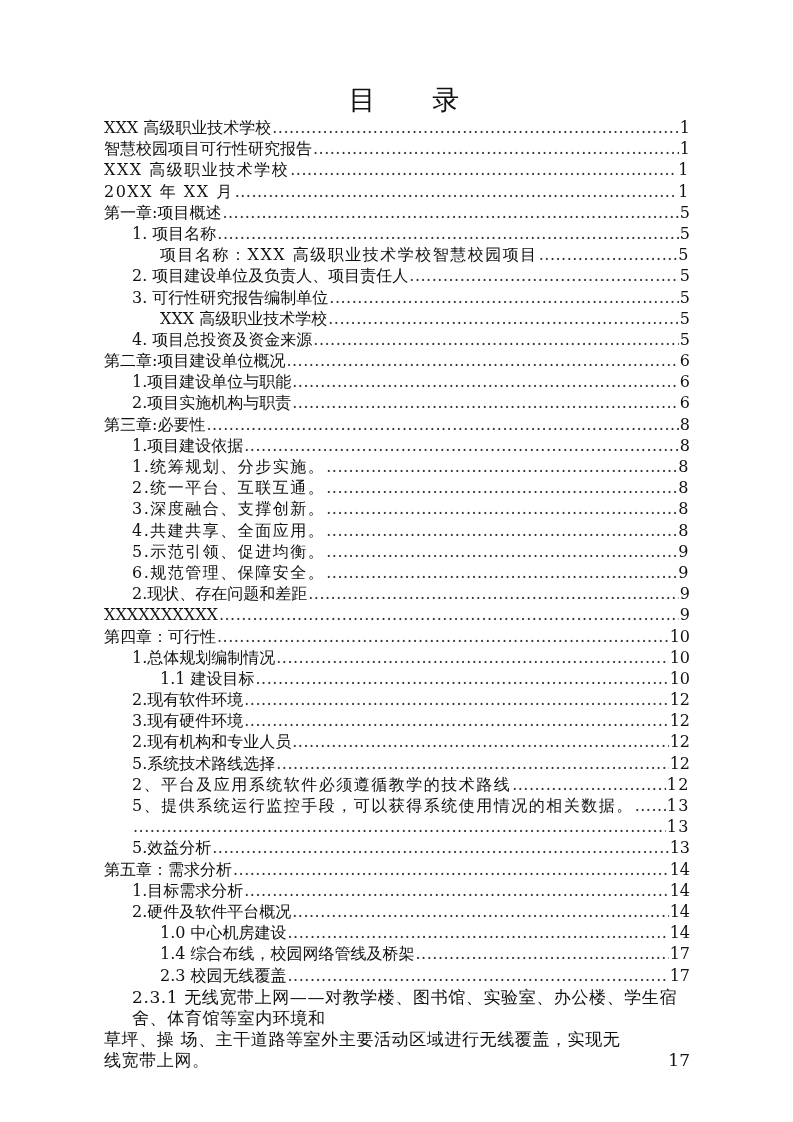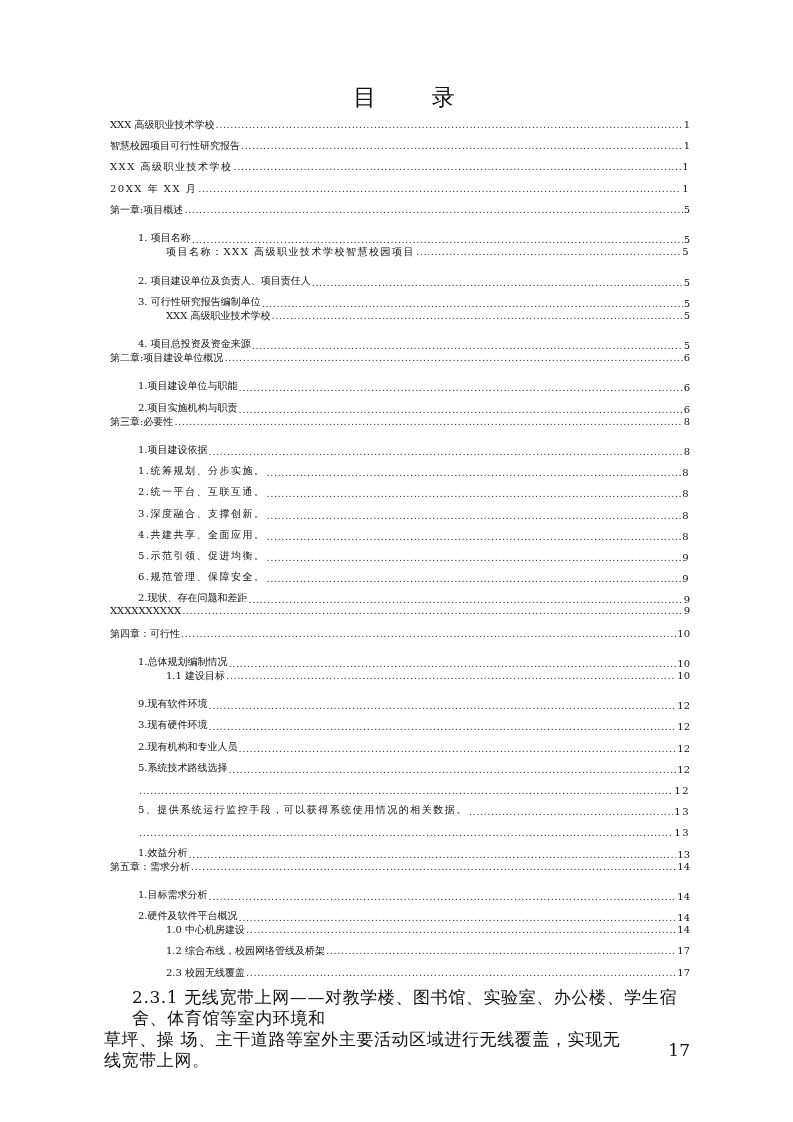--- a/index.html
+++ b/index.html
@@ -1,32 +1,32 @@
 <!DOCTYPE html>
 <html><head>
 <meta charset="utf-8">
 <style>
   html, body { margin: 0; padding: 0; background: #ffffff; }
   body { width: 793px; height: 1122px; position: relative; overflow: hidden;
          font-family: "DejaVu Serif", "Liberation Serif", serif; color: #111; }
   .page { position: absolute; left: 0; top: 0; width: 793px; height: 1122px; background: #fff; }
   .title { position: absolute; top: 82px; left: 0; width: 793px; text-align: center;
-           font-size: 23px; letter-spacing: 24px; padding-left: 39px; box-sizing: border-box; color: #111; }
+           font-size: 27px; letter-spacing: 24px; padding-left: 39px; box-sizing: border-box; color: #111; }
   .toc { position: absolute; top: 118px; left: 104px; width: 586px; }
-  .row { display: flex; align-items: baseline; height: 21.2px; font-size: 10px; white-space: nowrap; margin-left: 6px; }
+  .row { display: flex; align-items: baseline; height: 21.2px; font-size: 16px; white-space: nowrap; }
   .row .label { flex: 0 0 auto; }
   .row .dots { flex: 1 1 auto; overflow: hidden; margin: 0 1px; color: #333; letter-spacing: 0.5px; }
   .row .dots::before { content: "..................................................................................................................................................................................................................................................................................................."; }
   .row .page-num { flex: 0 0 auto; text-align: right; }
   .lvl0 { padding-left: 0; }
-  .lvl1 { padding-left: 28px; align-items: flex-end; }
+  .lvl1 { padding-left: 28px; }
   .lvl2 { padding-left: 56px; }
   .wide { letter-spacing: 1.5px; }
   .wrap-row { font-size: 17px; line-height: 21.2px; padding-left: 28px; }
-  .wrap-row .line2 { display: flex; align-items: center; padding-left: 0; margin-left: -28px; gap: 16px; }
+  .wrap-row .line2 { display: flex; align-items: flex-end; padding-left: 0; margin-left: -28px; gap: 16px; }
   .wrap-row .line1 { letter-spacing: 0.6px; }
 </style>
 </head>
 <body>
 
 <div class="page">
   <div class="title">目 录</div>
 
   <div class="toc" id="toc">
       <div class="row lvl0">
@@ -158,54 +158,55 @@
         <span class="label">1.总体规划编制情况</span>
         <span class="dots"></span>
         <span class="page-num">10</span>
       </div>
       <div class="row lvl2">
         <span class="label">1.1  建设目标</span>
         <span class="dots"></span>
         <span class="page-num">10</span>
       </div>
       <div class="row lvl1">
-        <span class="label">9.现有软件环境</span>
+        <span class="label">2.现有软件环境</span>
         <span class="dots"></span>
         <span class="page-num">12</span>
       </div>
       <div class="row lvl1">
         <span class="label">3.现有硬件环境</span>
         <span class="dots"></span>
         <span class="page-num">12</span>
       </div>
       <div class="row lvl1">
         <span class="label">2.现有机构和专业人员</span>
         <span class="dots"></span>
         <span class="page-num">12</span>
       </div>
       <div class="row lvl1">
         <span class="label">5.系统技术路线选择</span>
         <span class="dots"></span>
         <span class="page-num">12</span>
       </div>
       <div class="row lvl1 wide">
+        <span class="label">2、平台及应用系统软件必须遵循教学的技术路线</span>
         <span class="dots"></span>
         <span class="page-num">12</span>
       </div>
       <div class="row lvl1 wide">
         <span class="label">5、提供系统运行监控手段，可以获得系统使用情况的相关数据。</span>
         <span class="dots"></span>
         <span class="page-num">13</span>
       </div>
       <div class="row lvl1 wide">
         <span class="dots"></span>
         <span class="page-num">13</span>
       </div>
       <div class="row lvl1">
-        <span class="label">1.效益分析</span>
+        <span class="label">5.效益分析</span>
         <span class="dots"></span>
         <span class="page-num">13</span>
       </div>
       <div class="row lvl0">
         <span class="label">第五章：需求分析</span>
         <span class="dots"></span>
         <span class="page-num">14</span>
       </div>
       <div class="row lvl1">
         <span class="label">1.目标需求分析</span>
@@ -216,21 +217,21 @@
         <span class="label">2.硬件及软件平台概况</span>
         <span class="dots"></span>
         <span class="page-num">14</span>
       </div>
       <div class="row lvl2">
         <span class="label">1.0 中心机房建设</span>
         <span class="dots"></span>
         <span class="page-num">14</span>
       </div>
       <div class="row lvl2">
-        <span class="label">1.2 综合布线，校园网络管线及桥架</span>
+        <span class="label">1.4 综合布线，校园网络管线及桥架</span>
         <span class="dots"></span>
         <span class="page-num">17</span>
       </div>
       <div class="row lvl2">
         <span class="label">2.3 校园无线覆盖</span>
         <span class="dots"></span>
         <span class="page-num">17</span>
       </div>
       <div class="wrap-row">
         <div class="line1">2.3.1  无线宽带上网——对教学楼、图书馆、实验室、办公楼、学生宿舍、体育馆等室内环境和</div>

